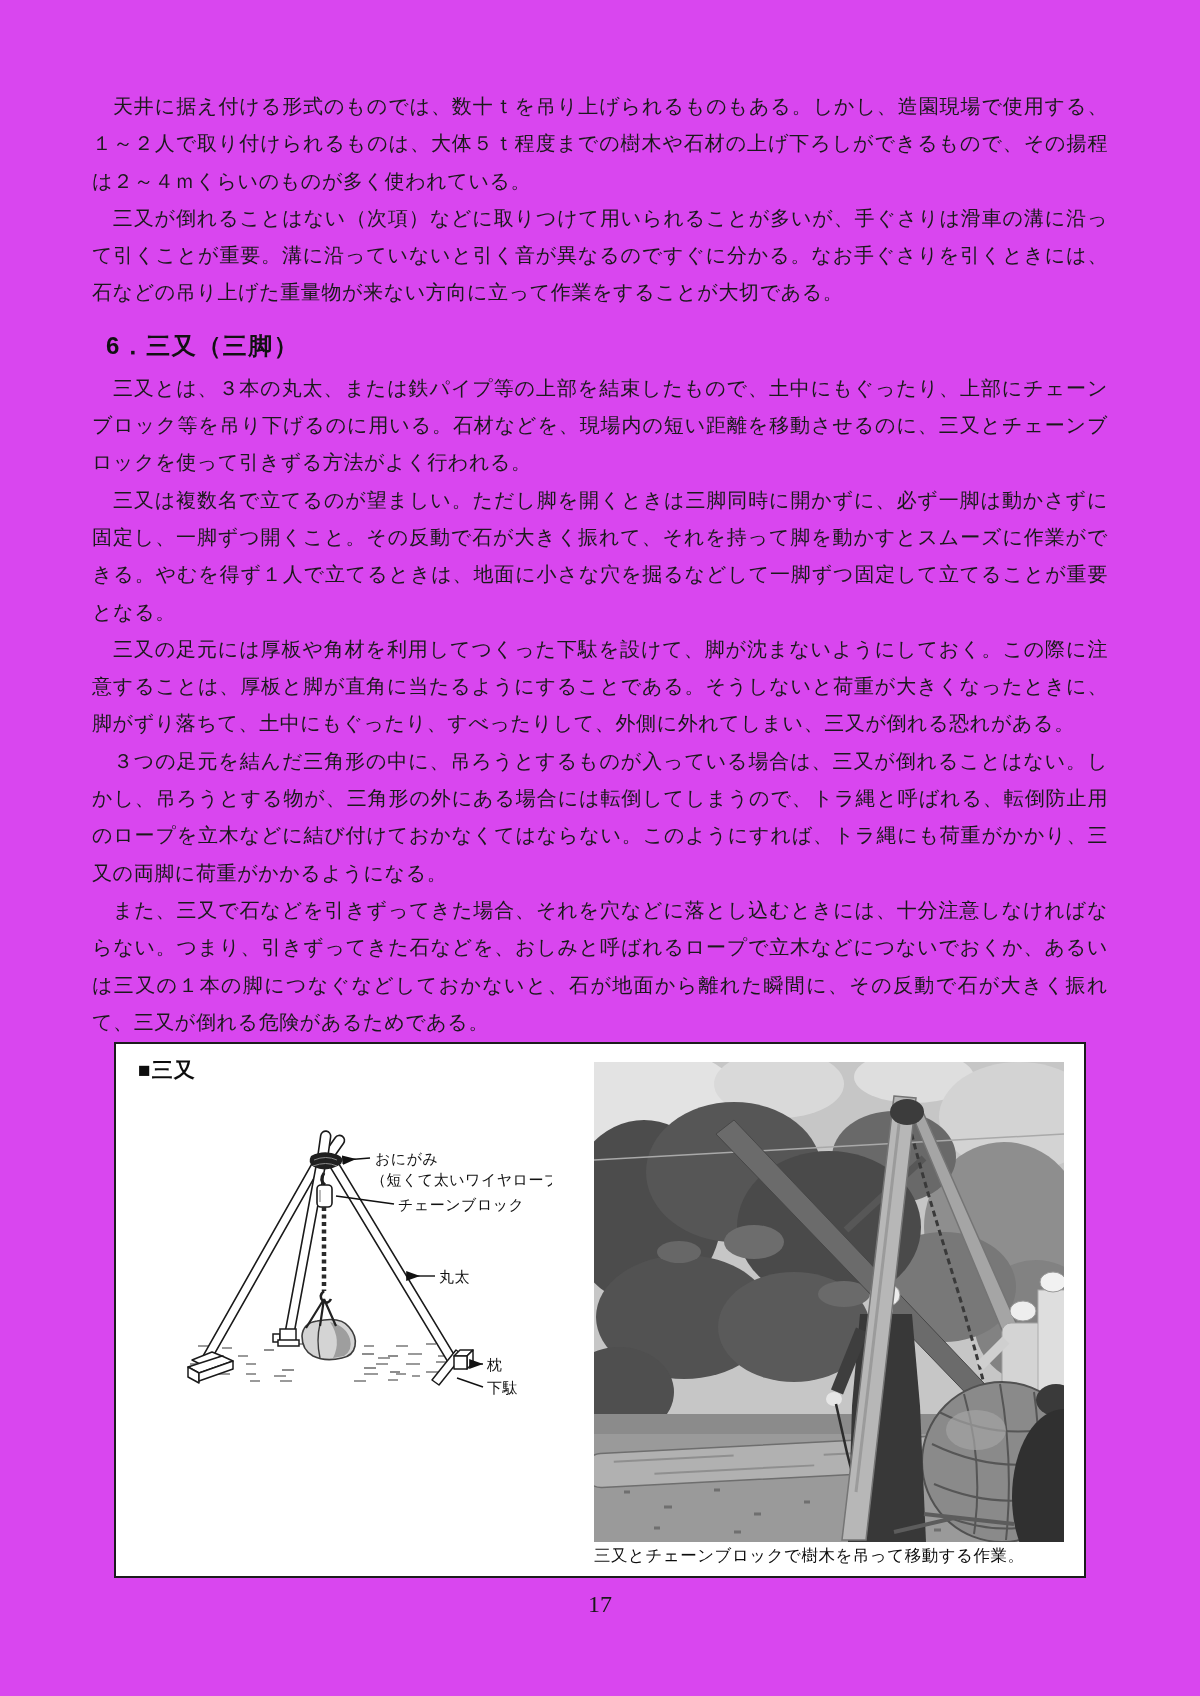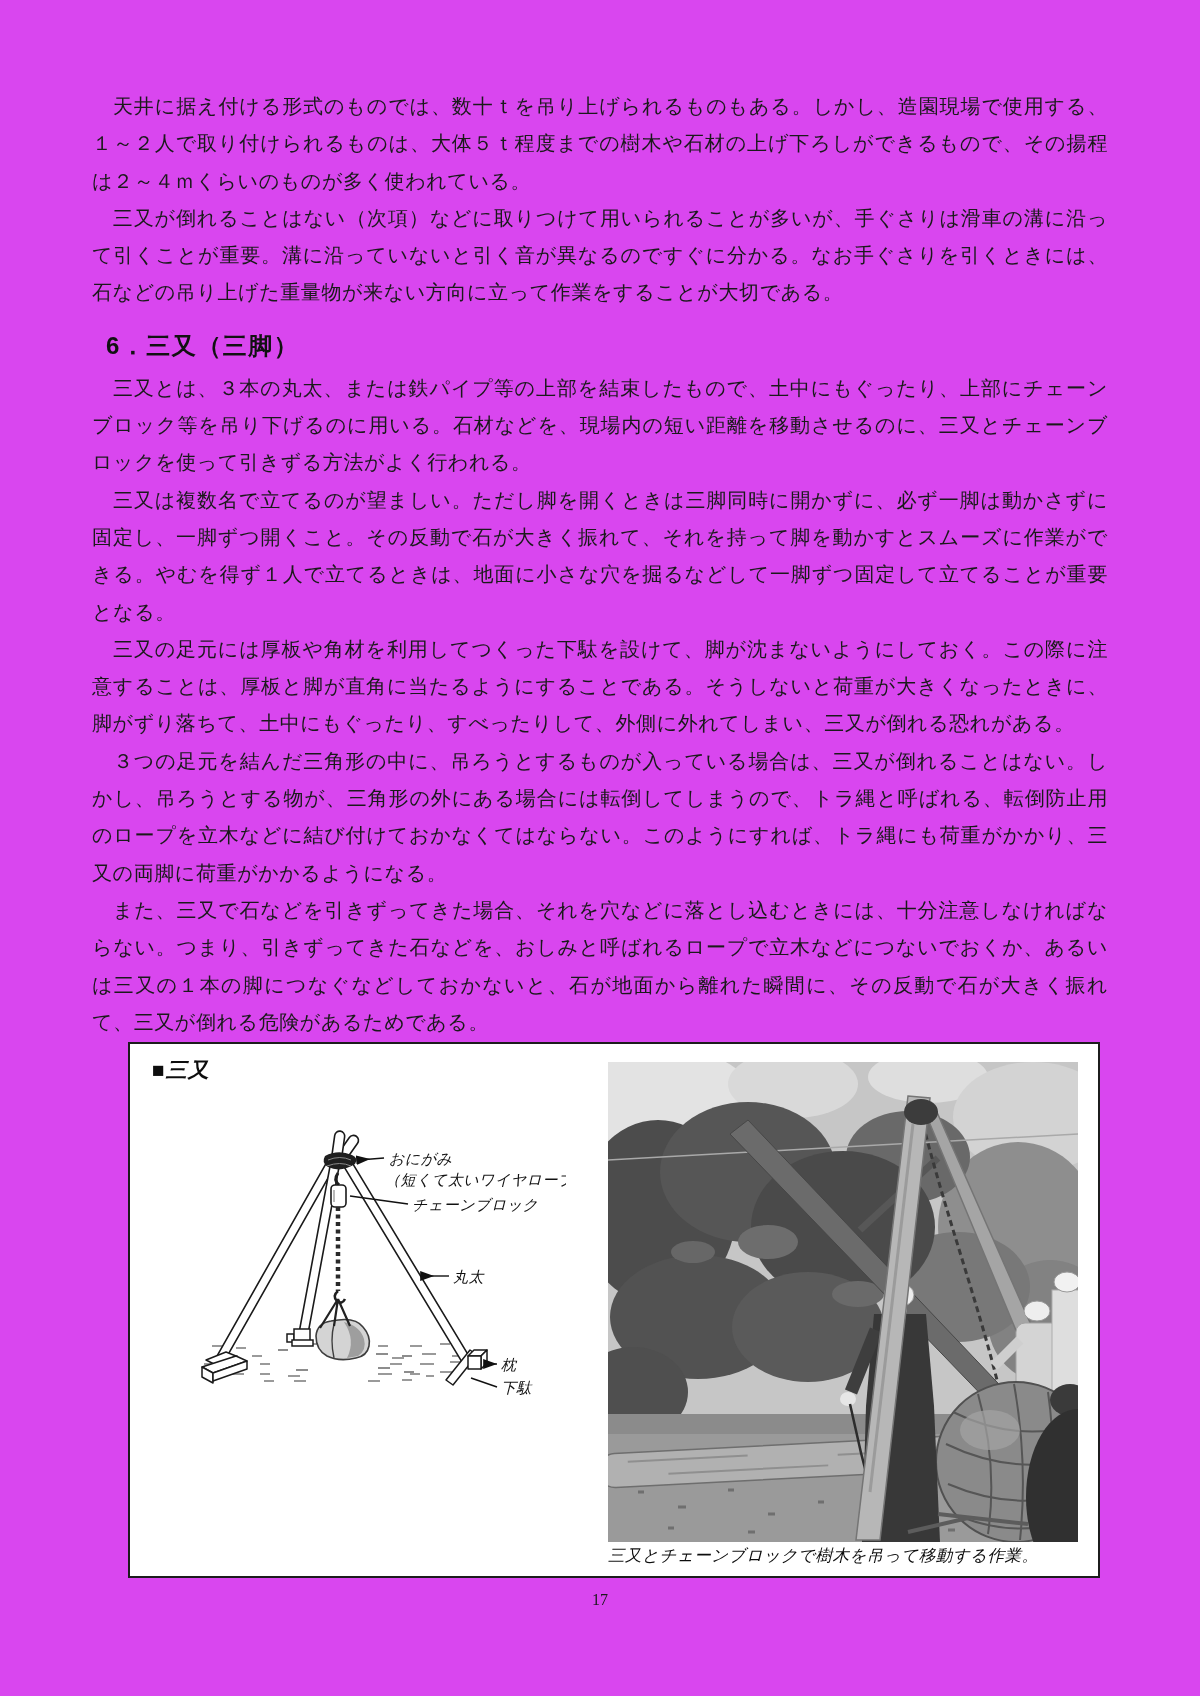--- a/index.html
+++ b/index.html
@@ -12,42 +12,42 @@
   .textcol p{
     margin:0;font-size:20px;line-height:37.3px;letter-spacing:0.6px;
     text-align:justify;
   }
   .heading{
     margin:14px 0 4px 0;padding-left:14px;
     font-family:"Liberation Sans","DejaVu Sans",sans-serif;
     font-size:24px;font-weight:600;line-height:40px;letter-spacing:1.5px;color:#111;
   }
   .figure-box{
-    position:absolute;left:128px;top:1042px;width:972px;height:536px;
-    border:2px solid #1c1c1c;box-sizing:border-box;background:#fff;font-style:italic;
+    position:absolute;left:114px;top:1042px;width:972px;height:536px;
+    border:2px solid #1c1c1c;box-sizing:border-box;background:#fff;
   }
   .figure-label{
     position:absolute;left:22px;top:12px;
     font-family:"Liberation Sans","DejaVu Sans",sans-serif;
     font-size:21px;font-weight:700;letter-spacing:1px;color:#0d0d0d;
   }
   .diagram{position:absolute;left:16px;top:44px;}
   .diagram svg{display:block;}
   .diagram text{
     font-family:"Liberation Sans","DejaVu Sans",sans-serif;
     font-size:15px;fill:#111;letter-spacing:0.5px;font-weight:500;
   }
   .photo{position:absolute;left:478px;top:18px;width:470px;height:480px;overflow:hidden;}
   .photo svg{display:block;}
   .caption{
     position:absolute;left:478px;top:501px;
     font-family:"Liberation Sans","DejaVu Sans",sans-serif;
     font-size:16.5px;letter-spacing:0.5px;color:#0d0d0d;
   }
-  .pageno{position:absolute;left:0;top:1591px;width:1200px;text-align:center;font-size:16px;color:#1a1a1a;}
+  .pageno{position:absolute;left:0;top:1591px;width:1200px;text-align:center;font-size:24px;color:#1a1a1a;}
 </style>
 </head>
 <body>
 
 <div class="page">
 
   <div class="textcol">
     <p>　天井に据え付ける形式のものでは、数十ｔを吊り上げられるものもある。しかし、造園現場で使用する、１～２人で取り付けられるものは、大体５ｔ程度までの樹木や石材の上げ下ろしができるもので、その揚程は２～４ｍくらいのものが多く使われている。</p>
     <p>　三又が倒れることはない（次項）などに取りつけて用いられることが多いが、手ぐさりは滑車の溝に沿って引くことが重要。溝に沿っていないと引く音が異なるのですぐに分かる。なお手ぐさりを引くときには、石などの吊り上げた重量物が来ない方向に立って作業をすることが大切である。</p>
     <h2 class="heading">6．三又（三脚）</h2>

